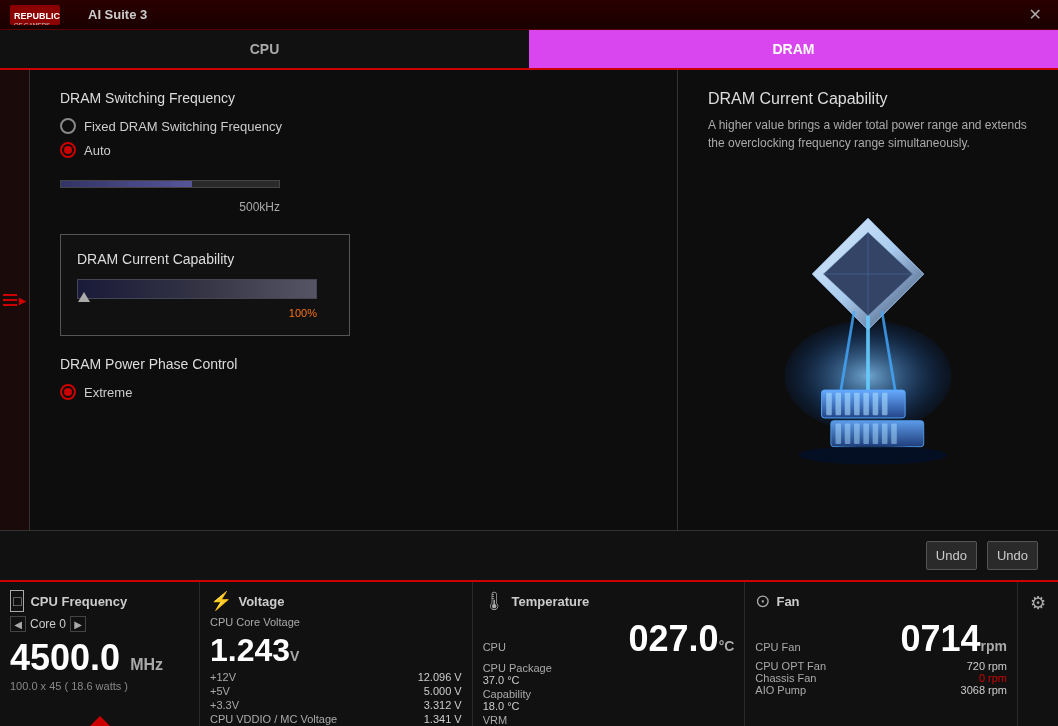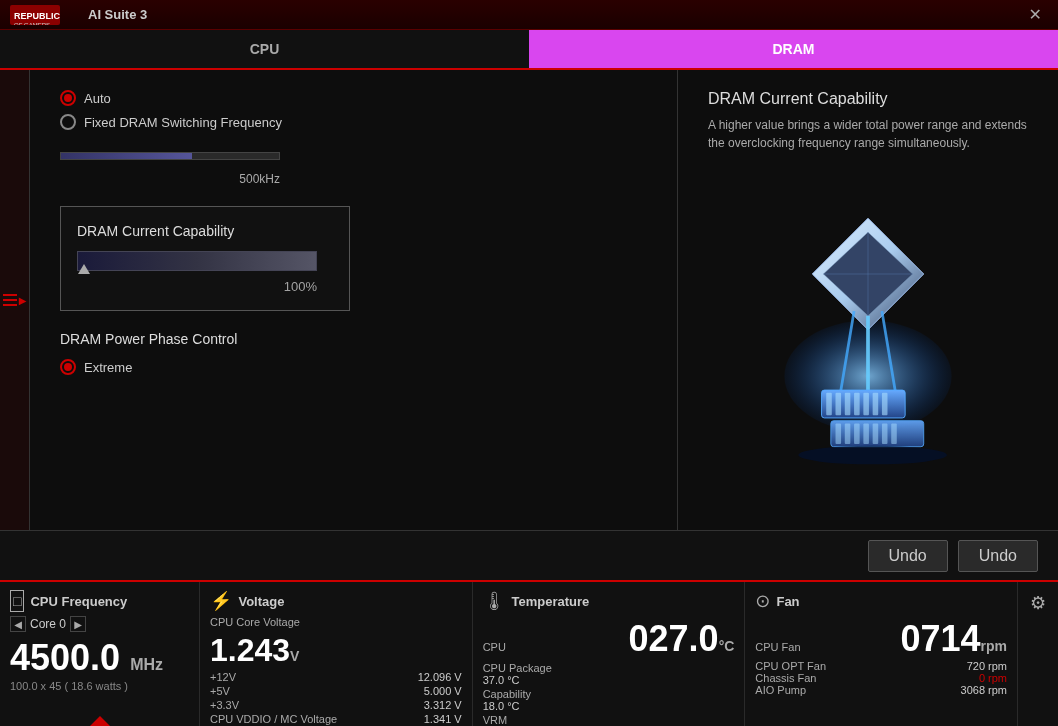--- a/index.html
+++ b/index.html
@@ -198,22 +198,22 @@
       position: absolute;
       bottom: -4px;
       left: 0;
       width: 0;
       height: 0;
       border-left: 6px solid transparent;
       border-right: 6px solid transparent;
       border-bottom: 10px solid #aaa;
     }
     .capability-value {
-      font-size: 13px;
-      color: #a3a3a3;
+      font-size: 11px;
+      color: #f97316;
       text-align: right;
       width: 240px;
     }
 
     
     .power-phase-section {
       margin-top: 10px;
     }
 
     
@@ -254,22 +254,22 @@
       display: flex;
       justify-content: flex-end;
       gap: 10px;
       padding: 8px 20px;
       background: #111;
       border-top: 1px solid #333;
       height: 50px;
       align-items: center;
     }
     .action-btn {
-      padding: 6px 20px;
-      font-size: 16px;
+      padding: 6px 9px;
+      font-size: 13px;
       cursor: pointer;
       border: 1px solid #555;
       background: #2a2a2a;
       color: #ccc;
       border-radius: 2px;
     }
 
     
     #status-bar {
       display: flex;
@@ -467,28 +467,29 @@
       <div id="sidebar-toggle-icon">
         <span></span>
           <span></span>
           <span></span>
       </div>
       <span id="sidebar-arrow">▶</span>
     </div>
 
     <div id="left-panel">
 
+      <div class="section-title">DRAM Switching Frequency</div>
       <div class="radio-group">
+        <div class="radio-item">
+          <div class="radio-circle"></div>
+          <span>Fixed DRAM Switching Frequency</span>
+        </div>
         <div class="radio-item">
           <div class="radio-circle selected"></div>
           <span>Auto</span>
-        </div>
-        <div class="radio-item">
-          <div class="radio-circle"></div>
-          <span>Fixed DRAM Switching Frequency</span>
         </div>
       </div>
 
       <div class="slider-container">
         <div class="slider-track">
           <div class="slider-fill" style="width:60%;"></div>
         </div>
       </div>
       <div class="slider-label">500kHz</div>
 

